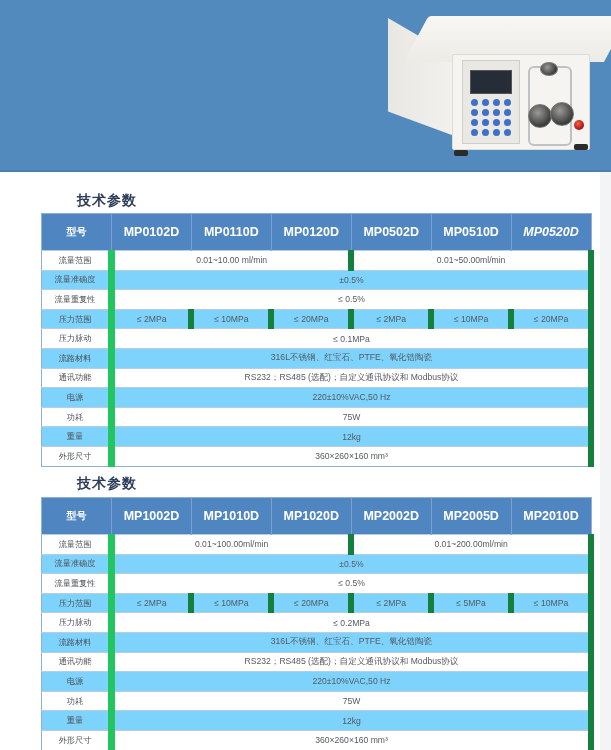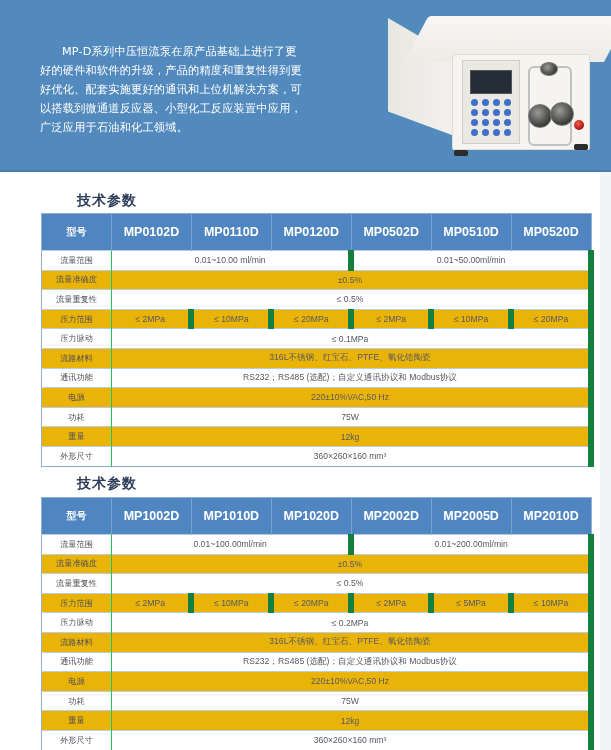--- a/index.html
+++ b/index.html
@@ -28,31 +28,30 @@
 
   
   .sec-title { position: absolute; left: 41px; font-size: 14px; font-weight: bold; color: #2e3e5a; letter-spacing: 1px; font-family: "DejaVu Sans", sans-serif; margin-left: 36px; }
 
   
   table.spec { position: absolute; left: 41px; width: 553px; border-collapse: collapse; table-layout: fixed; border: 1px solid #8fb0d4; }
   table.spec col.c0 { width: 70px; }
   table.spec th { background: #4f86c1; color: #ffffff; font-weight: bold; font-size: 12.5px; height: 37px; border-right: 1px solid #79a2cf; text-align: center; }
   table.spec th.first { font-size: 10px; font-family: "DejaVu Sans", sans-serif; }
   table.spec td { height: 19.6px; font-size: 8.6px; color: #555a62; text-align: center; border-top: 1px solid #b8cde3; border-right: 6px solid #15803d; white-space: nowrap; }
-  table.spec td.lbl { font-family: "DejaVu Sans", sans-serif; font-size: 8.2px; color: #4c5058; border-right: 1px solid #22c55e; }
-  table.spec tr.shade td { background: #eab308; }
+  table.spec td.lbl { font-family: "DejaVu Sans", sans-serif; font-size: 8.2px; color: #4c5058; border-right: 7px solid #22c55e; }
+  table.spec tr.shade td { background: #7dd3fc; }
   table.spec tr.plain td { background: #ffffff; }
 </style>
 </head>
 <body>
 
 <div class="right-shade"></div>
 
 <div class="banner">
-  <p class="intro">MP-D系列中压恒流泵在原产品基础上进行了更好的硬件和软件的升级，产品的精度和重复性得到更好优化、配套实施更好的通讯和上位机解决方案，可以搭载到微通道反应器、小型化工反应装置中应用，广泛应用于石油和化工领域。</p>
 
   <div class="pump" title="MP-D medium pressure constant flow pump">
     <div class="side"></div>
     <div class="top"></div>
     <div class="front"></div>
     <div class="panel"></div>
     <div class="lcd"></div>
     <div class="keys">
       <span class="key"></span>
         <span class="key"></span>
@@ -93,21 +92,21 @@
       <col>
     </colgroup>
   <tbody>
       <tr>
     <th class="first">型号</th>
     <th>MP0102D</th>
     <th>MP0110D</th>
     <th>MP0120D</th>
     <th>MP0502D</th>
     <th>MP0510D</th>
-    <th style="border-right:none;">MP0520D</th>
+    <th style="border-right:none;font-style:italic;">MP0520D</th>
   </tr>
   <tr class="plain">
     <td class="lbl">流量范围</td>
     <td colspan="3">0.01~10.00 ml/min</td>
     <td colspan="3">0.01~50.00ml/min</td>
   </tr>
   <tr class="shade">
     <td class="lbl">流量准确度</td>
     <td colspan="6">±0.5%</td>
   </tr>

